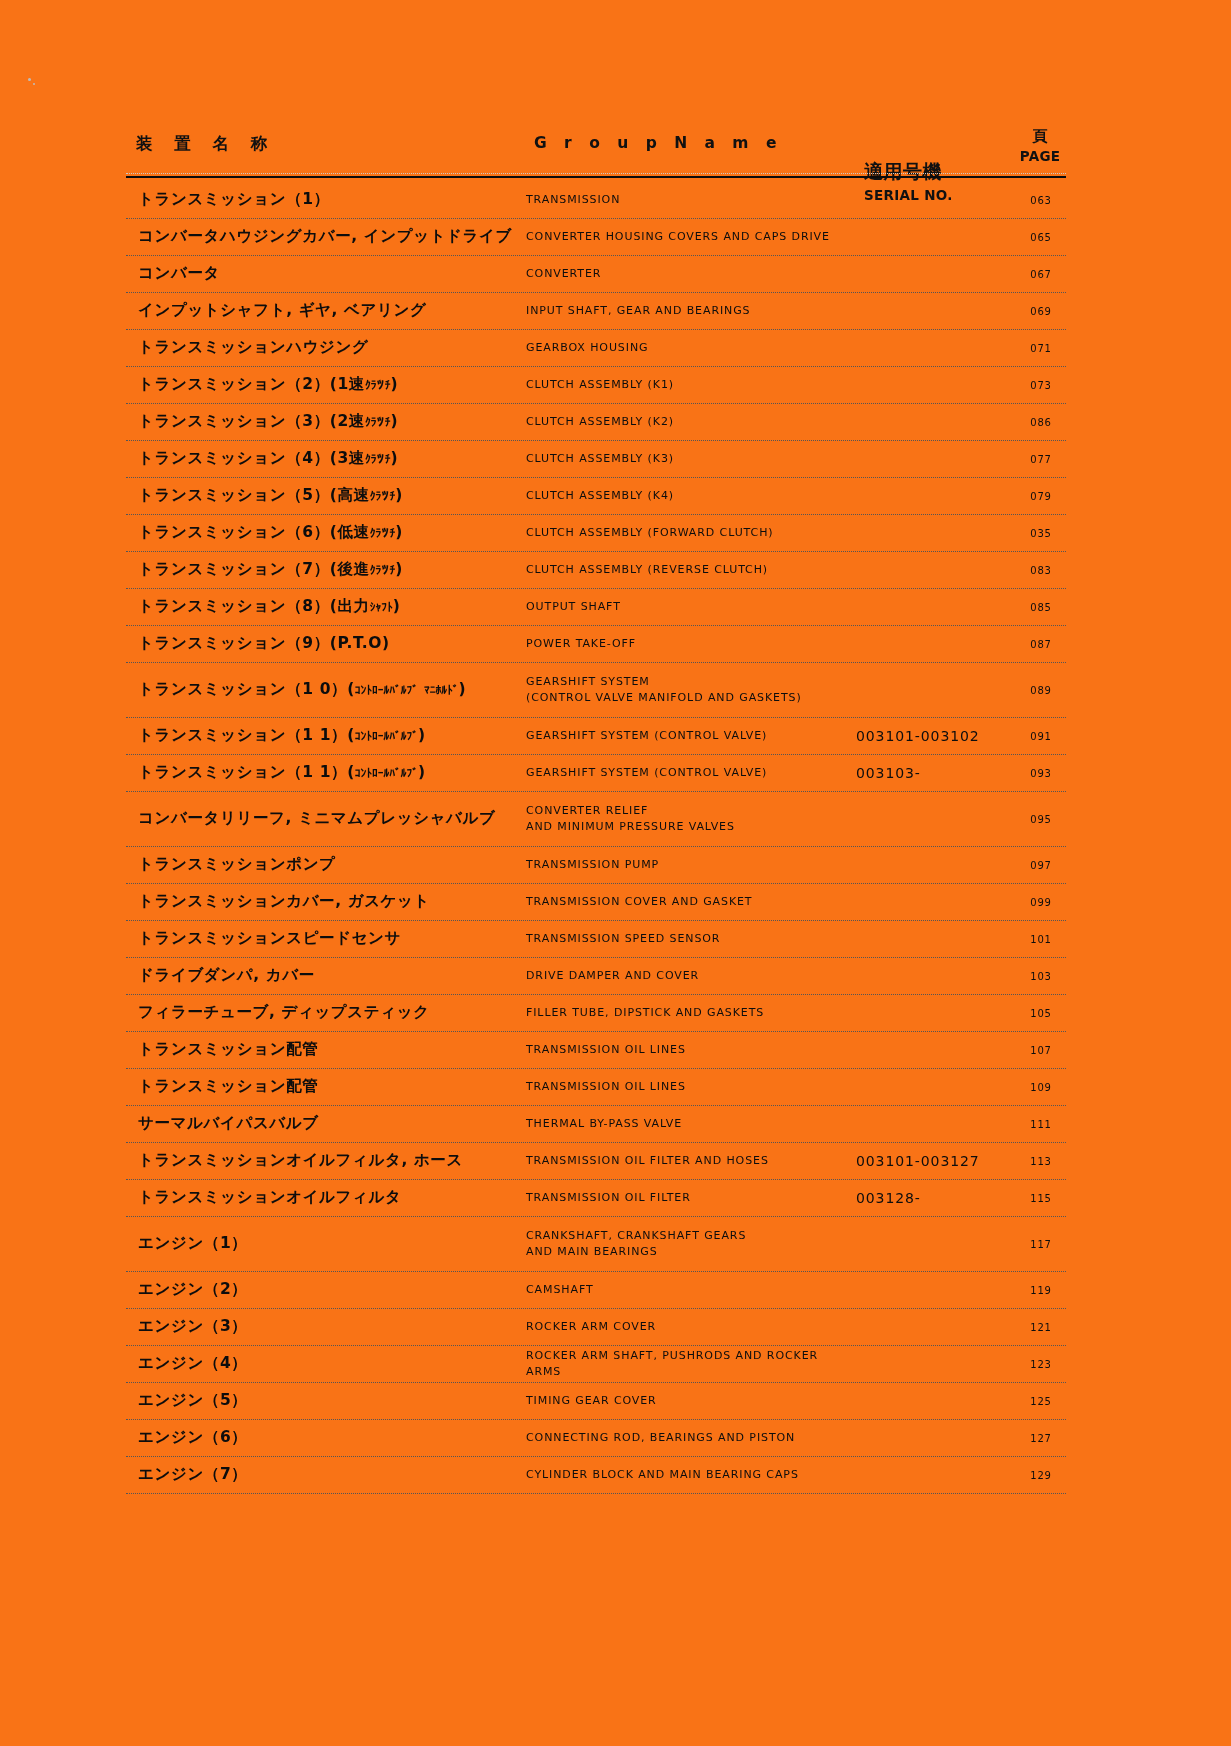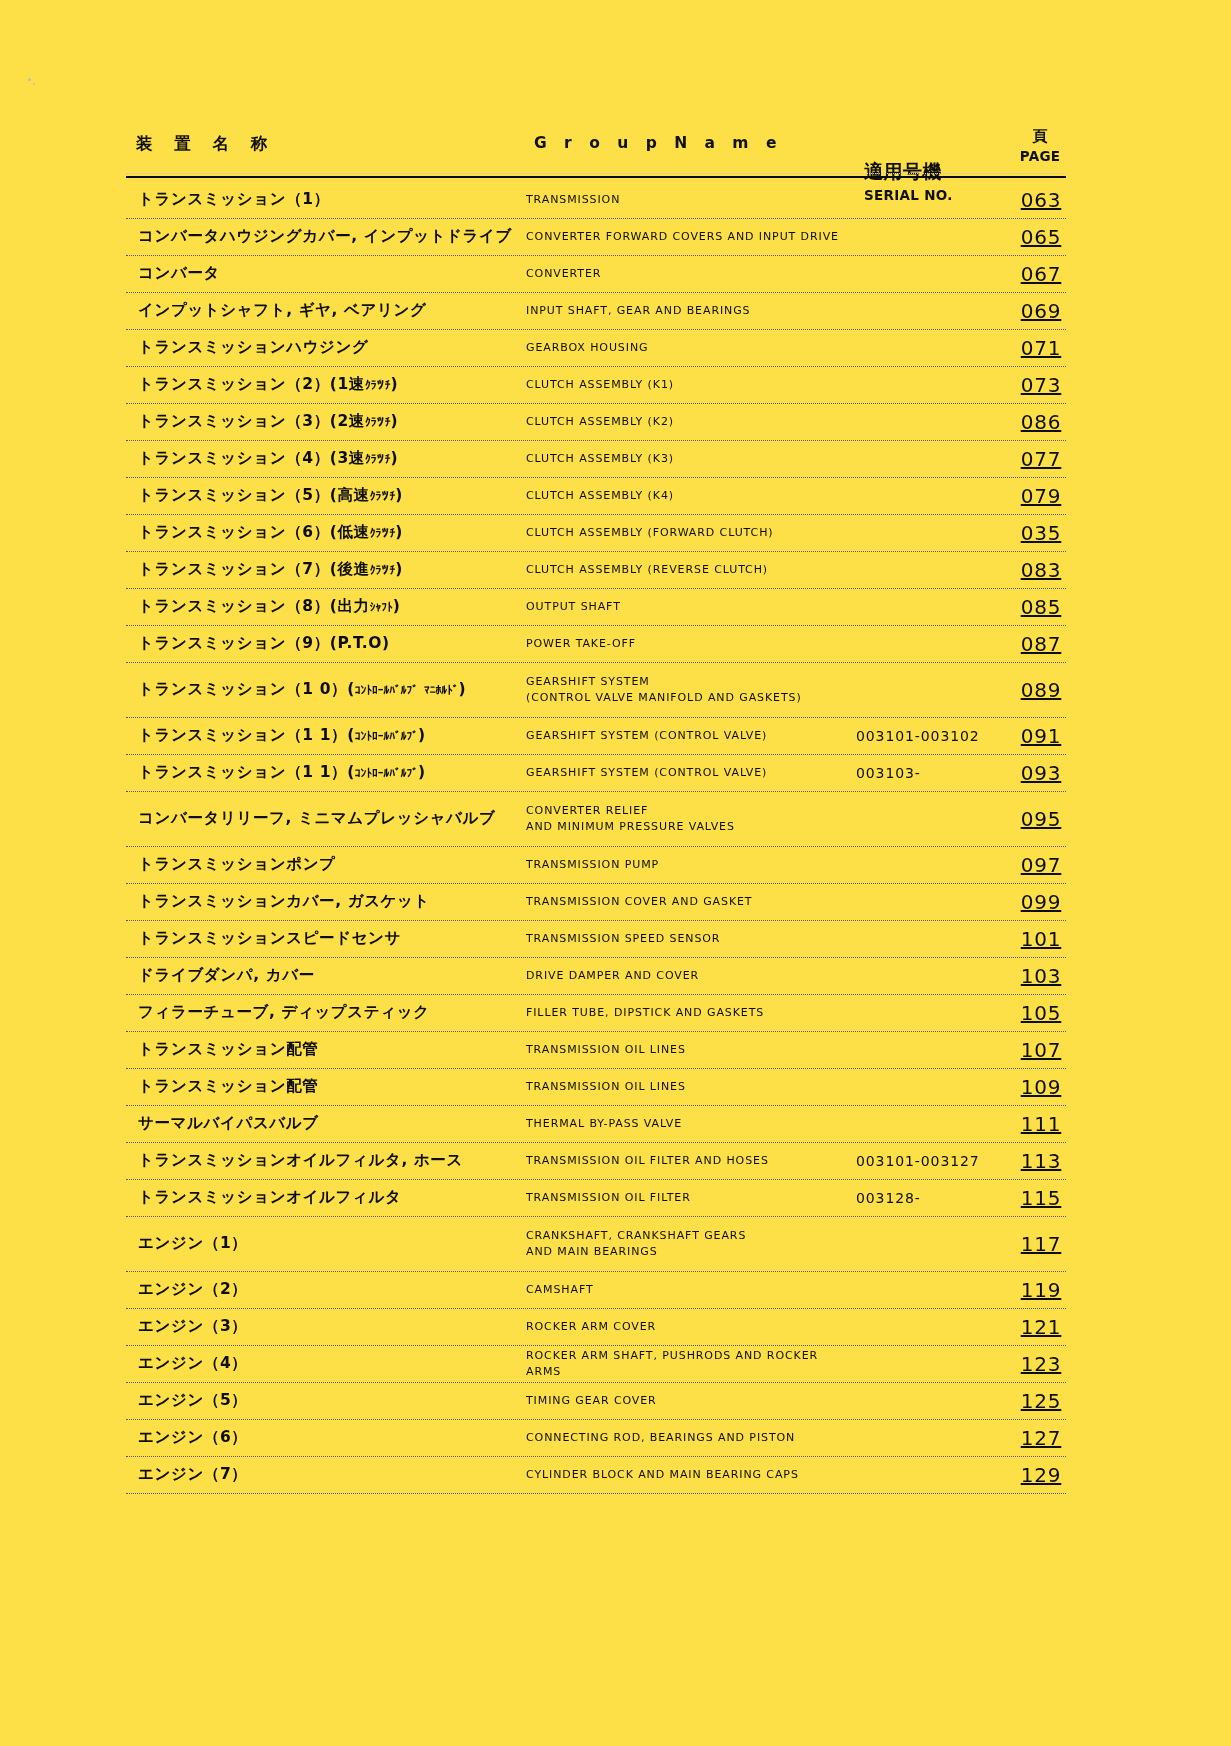--- a/index.html
+++ b/index.html
@@ -13,21 +13,21 @@
     font-family: "DejaVu Sans", sans-serif;
     color: #000000;
     position: relative;
     overflow: hidden;
   }
   #page {
     position: absolute;
     left: 0; top: 0;
     width: 1231px;
     height: 1746px;
-    background: #fde047;
+    background: #f97316;
   }
   
   .speck {
     position: absolute;
     width: 3px; height: 3px;
     background: #bdbdbd;
     border-radius: 50%;
   }
   .sheet {
     position: absolute;
@@ -138,25 +138,24 @@
     flex: 0 0 160px;
     font-size: 14px;
     letter-spacing: 0.9px;
     text-align: left;
     color: #0d0d0d;
     white-space: nowrap;
   }
   .c-page {
     width: 50px;
     flex: 0 0 50px;
-    font-size: 20px;
+    font-size: 10px;
     letter-spacing: 0.8px;
     text-align: center;
     color: #0d0d0d;
-    text-decoration: underline;
   }
 </style>
 </head>
 <body>
 
 <div id="page">
 
   <span class="speck" style="left:28px; top:78px;"></span>
   <span class="speck" style="left:33px; top:83px; width:2px; height:2px;"></span>
 
@@ -179,21 +178,21 @@
 
     <div class="tbody" id="tbody">
         <div class="row">
           <div class="c-jp">トランスミッション（1）</div>
           <div class="c-en">TRANSMISSION</div>
           <div class="c-serial"></div>
           <div class="c-page">063</div>
         </div>
         <div class="row">
           <div class="c-jp">コンバータハウジングカバー, インプットドライブ</div>
-          <div class="c-en">CONVERTER FORWARD COVERS AND INPUT DRIVE</div>
+          <div class="c-en">CONVERTER HOUSING COVERS AND CAPS DRIVE</div>
           <div class="c-serial"></div>
           <div class="c-page">065</div>
         </div>
         <div class="row">
           <div class="c-jp">コンバータ</div>
           <div class="c-en">CONVERTER</div>
           <div class="c-serial"></div>
           <div class="c-page">067</div>
         </div>
         <div class="row">

